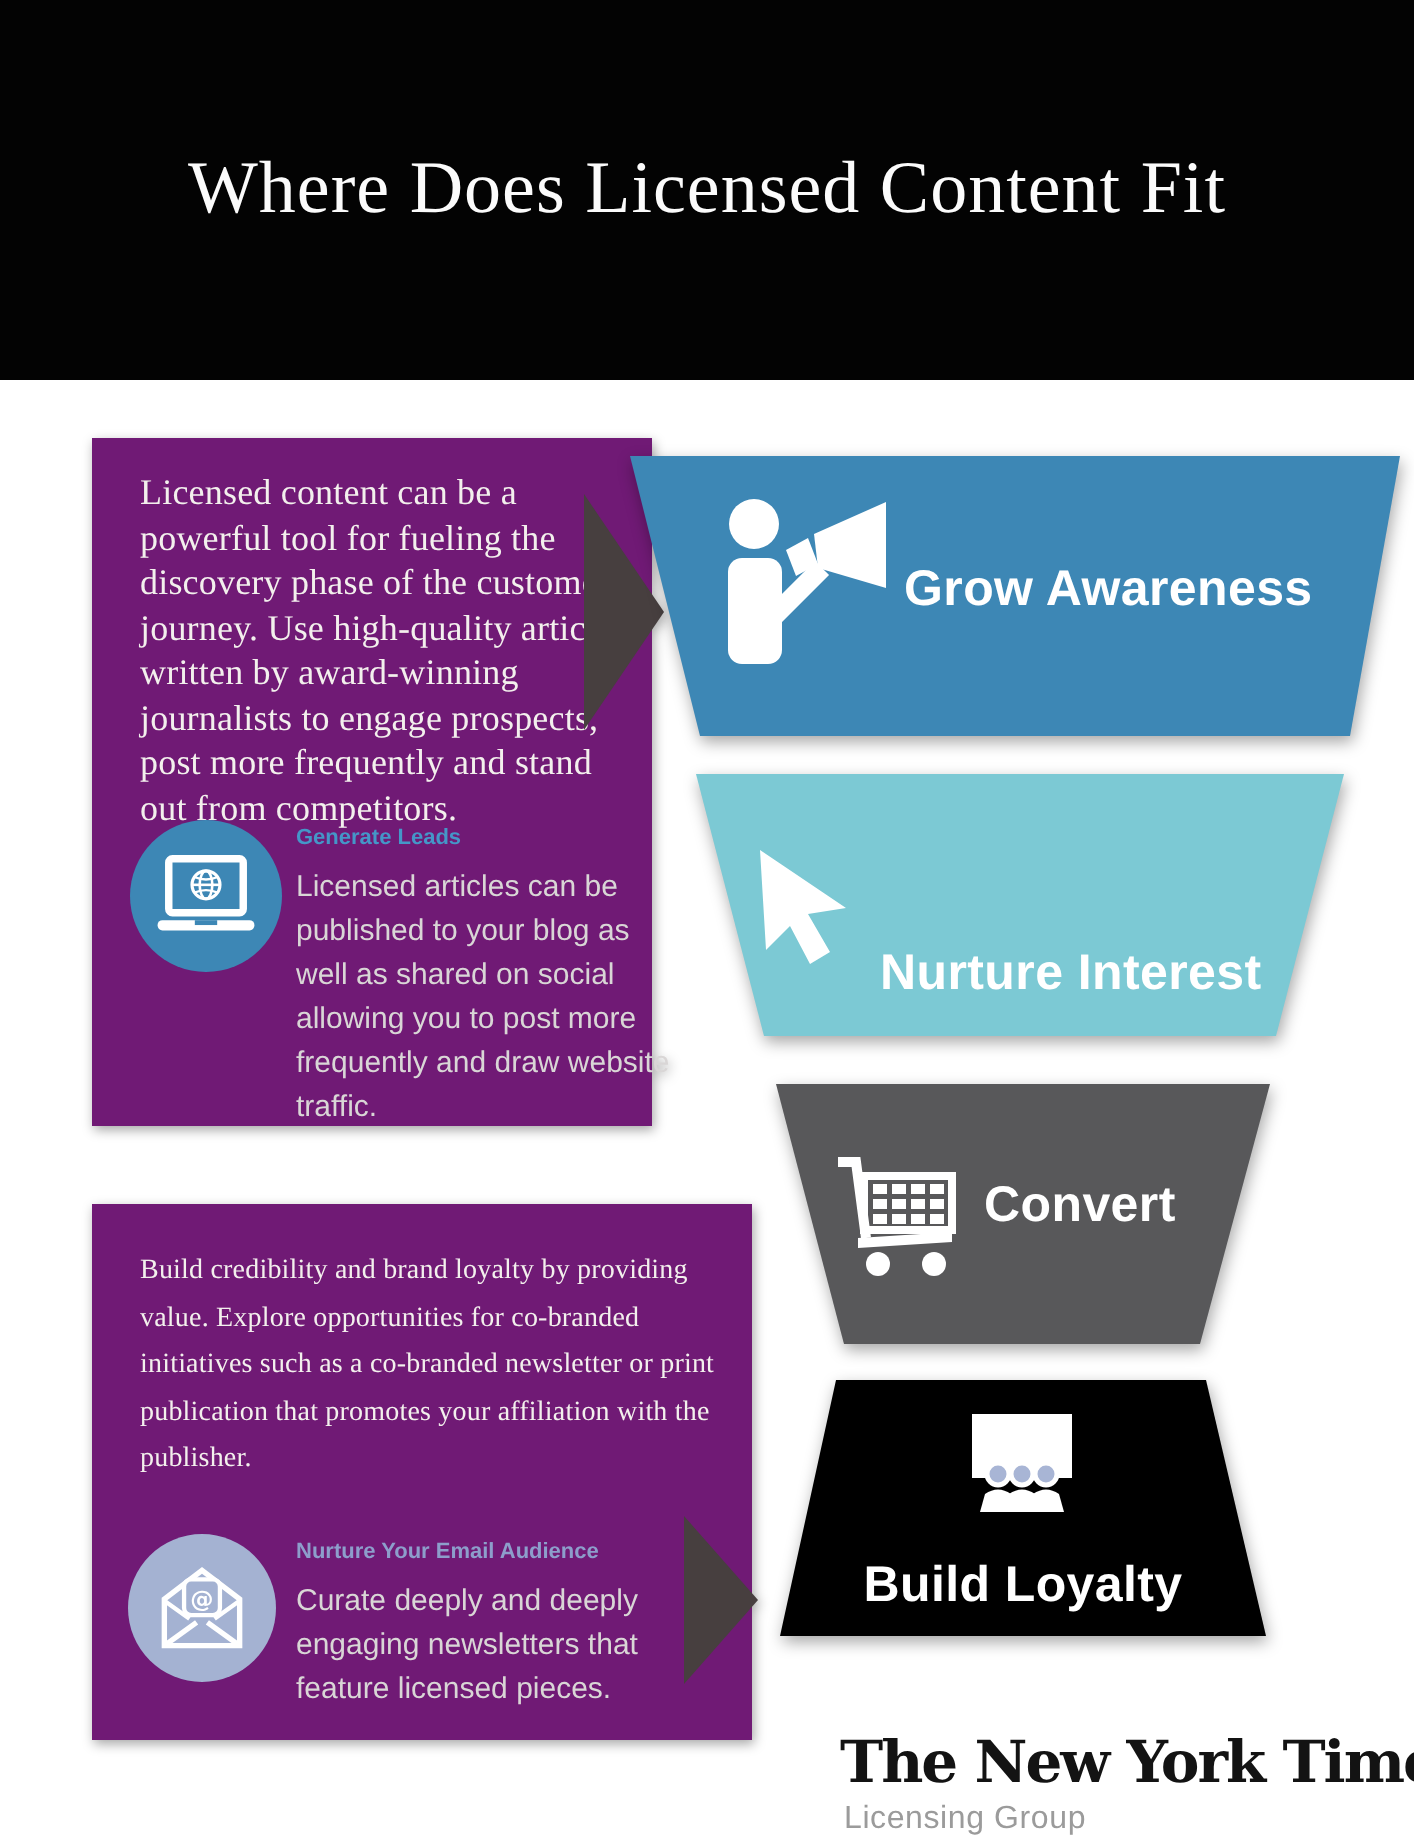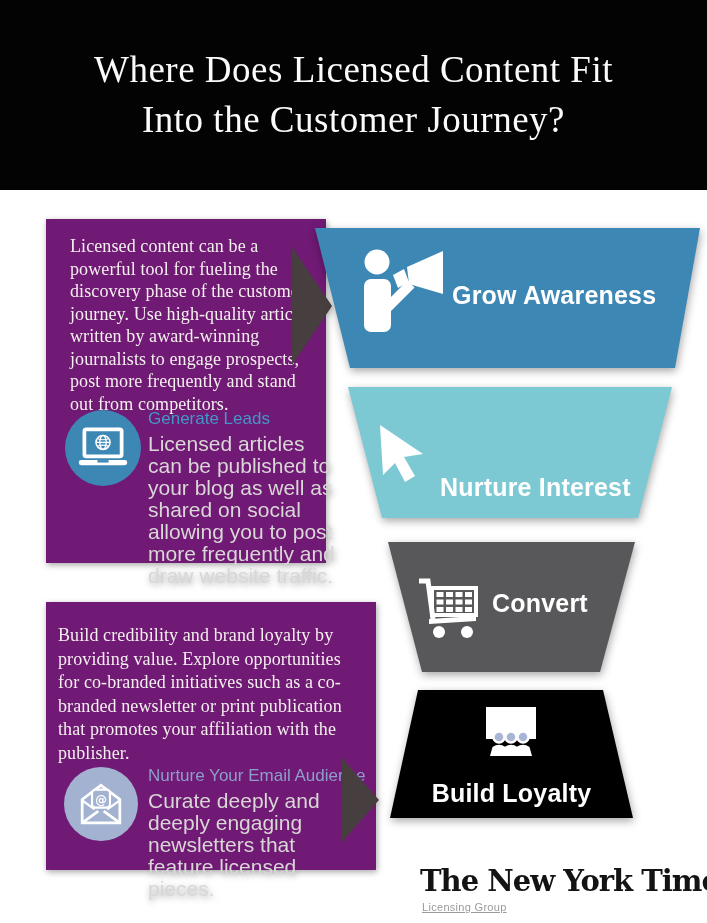--- a/index.html
+++ b/index.html
@@ -24,29 +24,29 @@
   #callout1-box{left:0;top:0;width:280px;height:344px;}
   #callout1-arrow{left:279px;top:28px;width:40px;height:118px;}
   #callout2-wrap{left:13px;top:602px;width:370px;height:268px;}
   #callout2-box{left:0;top:0;width:330px;height:268px;}
   #callout2-arrow{left:329px;top:156px;width:37px;height:84px;}
   .callout-par{
     position:absolute;color:#f3f0ed;font-family:"Liberation Serif",serif;
     font-size:18px;line-height:22.5px;letter-spacing:0.1px;
   }
   #callout1-par{left:24px;top:16px;width:252px;}
-  #callout2-par{left:12px;top:22px;width:292px;font-size:18px;line-height:23.5px;}
+  #callout2-par{left:24px;top:22px;width:292px;font-size:14px;line-height:23.5px;}
   .icon-circle{position:absolute;border-radius:50%;display:flex;align-items:center;justify-content:center;}
   #gl-circle{left:19px;top:191px;width:76px;height:76px;}
   #env-circle{left:18px;top:165px;width:74px;height:74px;}
   .sub-col{position:absolute;}
   #gl-col{left:102px;top:189px;width:196px;}
   #env-col{left:102px;top:163px;width:240px;}
-  .sub-heading{font-weight:normal;font-size:17px;line-height:22px;margin:0 0 3px 0;}
-  .sub-body{font-size:21px;line-height:22px;color:#d9d6d6;margin:0;}
+  .sub-heading{font-weight:bold;font-size:11px;line-height:22px;margin:0 0 3px 0;}
+  .sub-body{font-size:15px;line-height:22px;color:#d9d6d6;margin:0;}
   #gl-col .sub-body{width:190px;}
   #env-col .sub-body{width:205px;}
   
   .stage-wrap{position:absolute;filter:drop-shadow(1px 3px 4px rgba(0,0,0,0.35));}
   .stage{position:absolute;left:0;top:0;width:100%;height:100%;}
   #stage1-wrap{left:315px;top:228px;width:385px;height:172px;}
   #stage1{clip-path:polygon(0px 0px,385px 0px,360px 140px,35px 140px);}
   #stage2-wrap{left:348px;top:387px;width:324px;height:131px;}
   #stage2{clip-path:polygon(0px 0px,324px 0px,290px 131px,34px 131px);}
   #stage3-wrap{left:388px;top:542px;width:247px;height:130px;}
@@ -58,30 +58,29 @@
     transform:translateY(-50%);letter-spacing:0.2px;
   }
   .stage-icon{position:absolute;}
   
   .logo{
     position:absolute;left:420px;top:864px;margin:0;color:#131313;
     font-family:"DejaVu Serif",serif;font-weight:bold;font-size:29px;
     letter-spacing:-1px;white-space:nowrap;
   }
   .logo-sub{
-    position:absolute;left:422px;top:901px;color:#9b9b9b;font-size:11px;letter-spacing:0.3px;text-decoration:underline;
+    position:absolute;left:422px;top:901px;color:#9b9b9b;font-size:16px;letter-spacing:0.3px;
   }
 </style>
 </head>
 <body>
 
 <div class="banner">
   <h1>
     <span>Where Does Licensed Content Fit</span><br>
-    <span>Into the Customer Journey?</span>
   </h1>
 </div>
 
 <div class="callout-wrap" id="callout1-wrap">
   <div class="callout-box" id="callout1-box">
     <div class="callout-par" id="callout1-par">Licensed content can be a powerful tool for fueling the discovery phase of the customer journey. Use high-quality articles written by award-winning journalists to engage prospects, post more frequently and stand out from competitors.</div>
     <div class="icon-circle" id="gl-circle" style="background-color: rgb(61, 135, 181);">
 
       <svg width="54" height="46" viewBox="0 0 58 48">
         <rect x="9" y="4" width="40" height="29" rx="2" fill="none" stroke="#fff" stroke-width="4"></rect>

